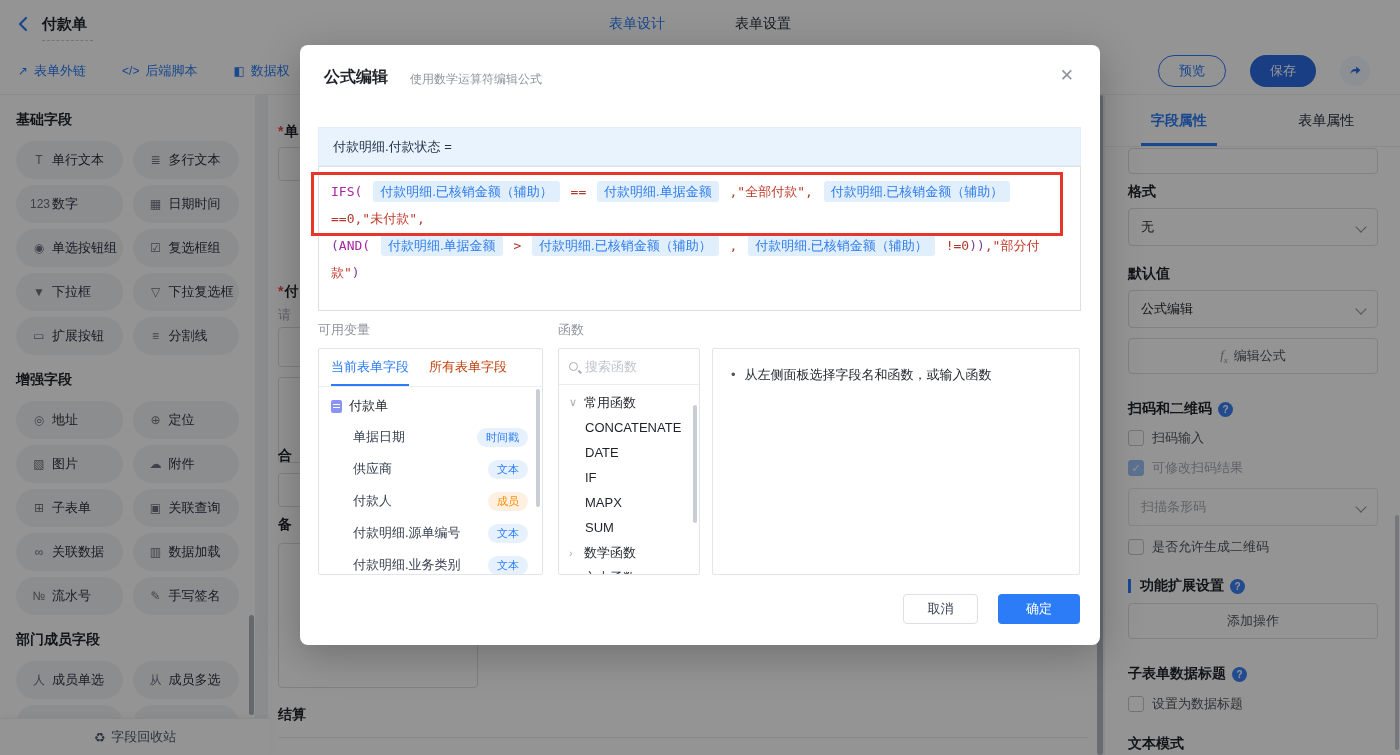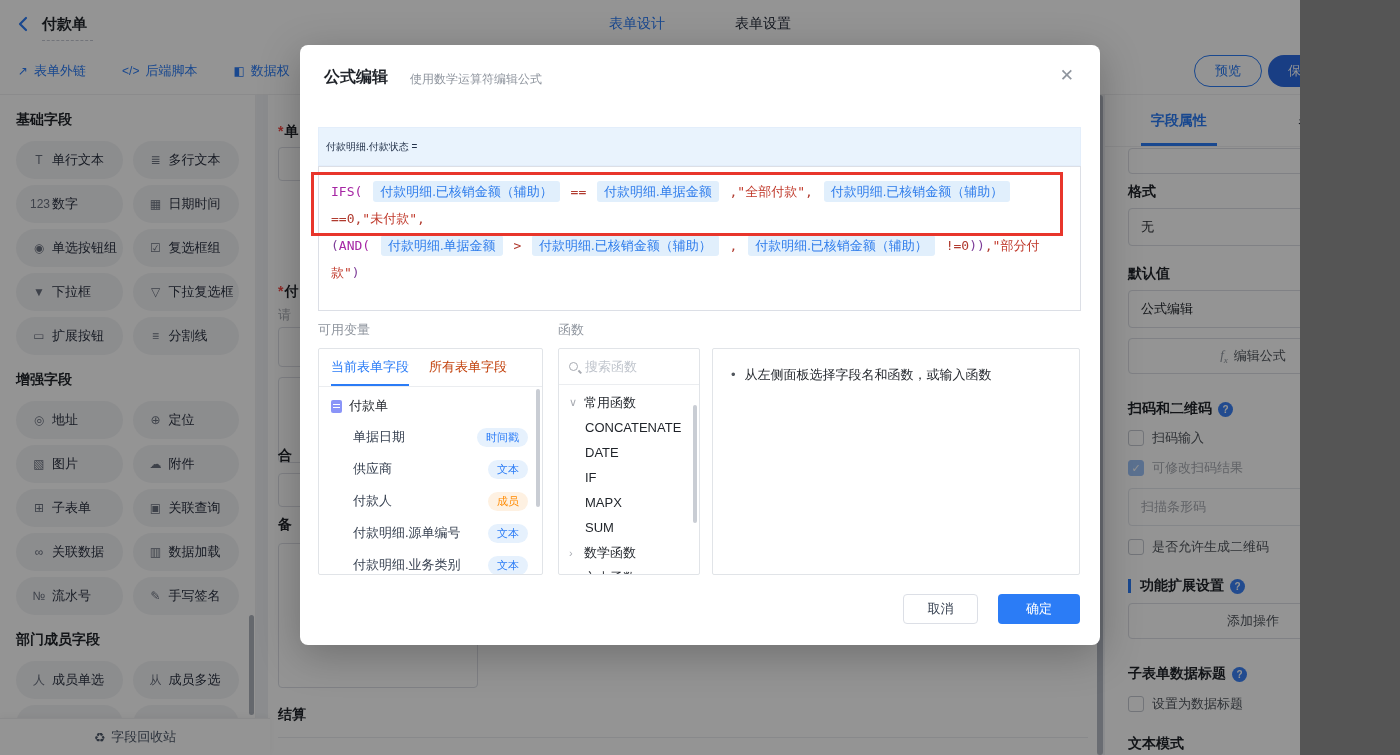--- a/index.html
+++ b/index.html
@@ -2,21 +2,21 @@
 <html><head>
 <meta charset="utf-8">
 <style>
   :root{
     --primary:#2B7CF6; --green:#3FAF7E; --ann-red:#E8352B;
     --func:#A626A4; --op:#B03A2E; --str:#C0392B; --chipc:#2E7CEB; --chipbg:#E1EFFC;
     --ink:#1F2329; --sub:#646A73; --muted:#8F959E; --line:#E5E6EB; --bd:#DCDFE6;
   }
   *{box-sizing:border-box;margin:0;padding:0}
   body{font-family:"Liberation Sans","DejaVu Sans",sans-serif;color:var(--ink);background:#555}
-  .screen{position:relative;width:1300px;height:755px;overflow:hidden;background:#F0F2F5}
+  .screen{position:relative;width:1400px;height:755px;overflow:hidden;background:#F0F2F5}
 
   
   .topbar{position:absolute;left:0;top:0;width:1400px;height:48px;background:#fff;z-index:10;display:flex;align-items:center}
   .back{margin-left:16px;display:flex;align-items:center;cursor:pointer}
   .tb-title{margin-left:10px;font-size:15px;font-weight:bold;position:relative}
   .tb-title:after{content:"";position:absolute;left:0;right:-6px;bottom:-7px;border-bottom:1px dashed #C4C9D2}
   .tb-tabs{position:absolute;left:50%;transform:translateX(-50%);display:flex;gap:70px;font-size:14px}
   .tb-tab{cursor:pointer;color:#272E3B}
   .tb-tab.active{color:var(--primary)}
   .tb-right{position:absolute;right:16px;display:flex;align-items:center;gap:14px}
@@ -24,21 +24,21 @@
   .vdiv{width:1px;height:18px;background:var(--line)}
   .iconbtn{position:relative;width:26px;height:26px;display:flex;align-items:center;justify-content:center;cursor:pointer}
   .reddot{position:absolute;right:1px;top:1px;width:7px;height:7px;border-radius:50%;background:#F54A45}
   .avatar{width:30px;height:30px;border-radius:50%;background:#5B9BE6;color:#fff;font-size:13px;display:flex;align-items:center;justify-content:center;cursor:pointer}
 
   
   .toolbar{position:absolute;left:0;top:48px;width:1400px;height:47px;background:#fff;border-bottom:1px solid #EFF0F2;z-index:9;display:flex;align-items:center}
   .tool-links{display:flex;gap:36px;margin-left:18px}
   .tool-link{display:flex;align-items:center;gap:6px;color:var(--primary);font-size:13px;cursor:pointer}
   .tool-link .tl-ico{font-size:12px}
-  .tool-right{position:absolute;right:30px;display:flex;align-items:center;gap:6px}
+  .tool-right{position:absolute;right:30px;display:flex;align-items:center;gap:24px}
   .btn-outline{height:32px;padding:0 20px;border-radius:16px;border:1px solid var(--primary);color:var(--primary);background:#fff;font-size:13px;display:flex;align-items:center;cursor:pointer}
   .btn-solid{height:32px;padding:0 20px;border-radius:16px;background:#2B6BE4;color:#fff;font-size:13px;display:flex;align-items:center;cursor:pointer}
   .share-circle{width:30px;height:30px;border-radius:50%;background:#F2F6FF;display:flex;align-items:center;justify-content:center;cursor:pointer}
 
   
   .sidebar{position:absolute;left:0;top:95px;width:256px;height:660px;background:#fff;border-right:1px solid #EFF0F2;z-index:2;padding:0 16px;overflow:hidden}
   .sb-title{font-size:14px;font-weight:bold;margin:16px 0 12px}
   .sb-grid{display:grid;grid-template-columns:1fr 1fr;gap:6px 10px}
   .sb-pill{height:38px;border-radius:19px;background:#F2F3F5;display:flex;align-items:center;padding:0 0 0 14px;font-size:13px;color:#2A3140;cursor:grab;white-space:nowrap;overflow:hidden}
   .sb-pill .pi{width:18px;font-size:12px;color:#6B7280;margin-right:4px;flex:none;text-align:center}
@@ -77,21 +77,21 @@
   .rp-scroll{position:absolute;left:290px;top:420px;width:4px;height:235px;border-radius:2px;background:#C9CDD4}
   .fx-i{font-style:italic;font-family:Liberation Serif, serif;color:#8F959E}
   .fx-i sub{font-size:9px}
 
   
   .overlay{position:absolute;inset:0;background:rgba(0,0,0,.42);z-index:50}
   .modal{position:absolute;left:300px;top:45px;width:800px;height:600px;background:#fff;border-radius:8px;box-shadow:0 10px 40px rgba(0,0,0,.25);z-index:60}
   .m-title{position:absolute;left:24px;top:22px;font-size:16px;font-weight:bold}
   .m-sub{position:absolute;left:110px;top:26px;font-size:12px;color:var(--muted)}
   .m-close{position:absolute;right:26px;top:20px;font-size:17px;color:#8F959E;cursor:pointer}
-  .m-target{position:absolute;left:18px;top:82px;width:763px;height:39px;background:#E9F3FD;border:1px solid #E3EEFB;display:flex;align-items:center;padding:0 7px;font-size:10px;color:#23324A}
+  .m-target{position:absolute;left:18px;top:82px;width:763px;height:39px;background:#E9F3FD;border:1px solid #E3EEFB;display:flex;align-items:center;padding:0 14px;font-size:13px;color:#23324A}
   .m-editor{position:absolute;left:18px;top:121px;width:763px;height:145px;background:#fff;border:1px solid var(--bd);padding:11px 12px;font-family:"DejaVu Sans Mono","Liberation Mono",monospace;font-size:13px;line-height:27px;cursor:text}
   .annot{position:absolute;left:11px;top:127px;width:752px;height:64px;border:3px solid var(--ann-red);pointer-events:none;z-index:5}
   .tk{white-space:pre-wrap}
   .tk-func{color:var(--func)} .tk-op{color:var(--op)} .tk-str{color:var(--str)} .tk-paren{color:#7D3C98} .tk-plain{color:#374151}
   .tk-chip{display:inline-block;background:var(--chipbg);color:var(--chipc);border-radius:3px;padding:0 7px;margin:0 3px;font-family:"Liberation Sans","DejaVu Sans",sans-serif;line-height:21px}
   .m-seclabel{position:absolute;top:276px;font-size:13px;color:var(--muted)}
   .panel{position:absolute;top:303px;height:227px;border:1px solid #E1E4E8;border-radius:2px;background:#fff;overflow:hidden}
   .vp{left:18px;width:225px}
   .vp-tabs{height:38px;border-bottom:1px solid #EBEDF0;display:flex;gap:20px;padding:0 12px;font-size:13px}
   .vp-tab{display:flex;align-items:center;cursor:pointer;color:#c2410c;border-bottom:2px solid transparent}

